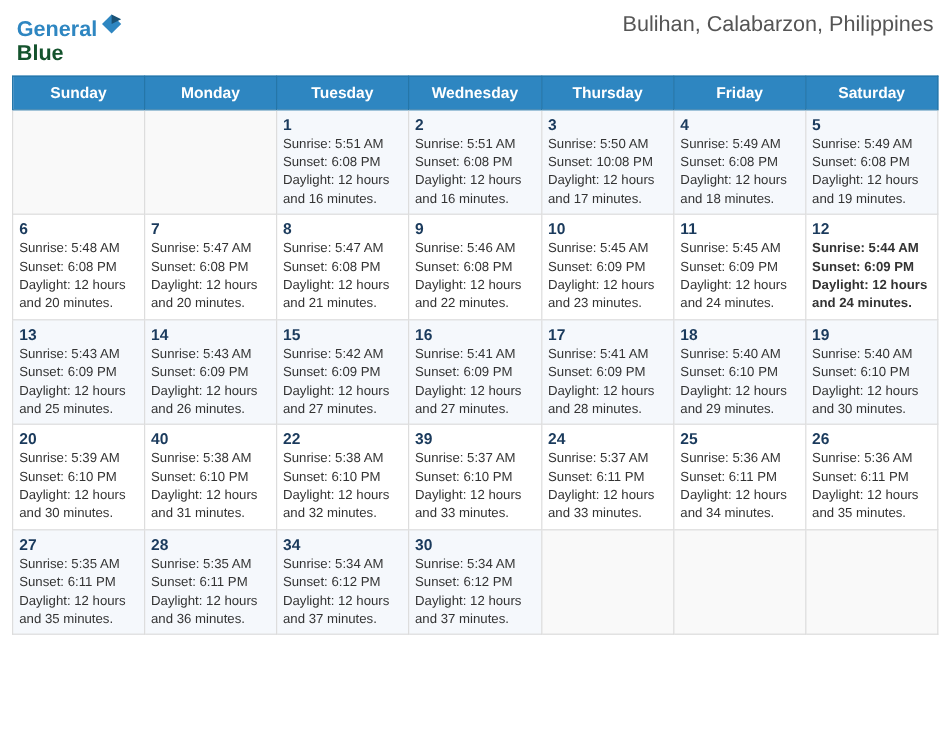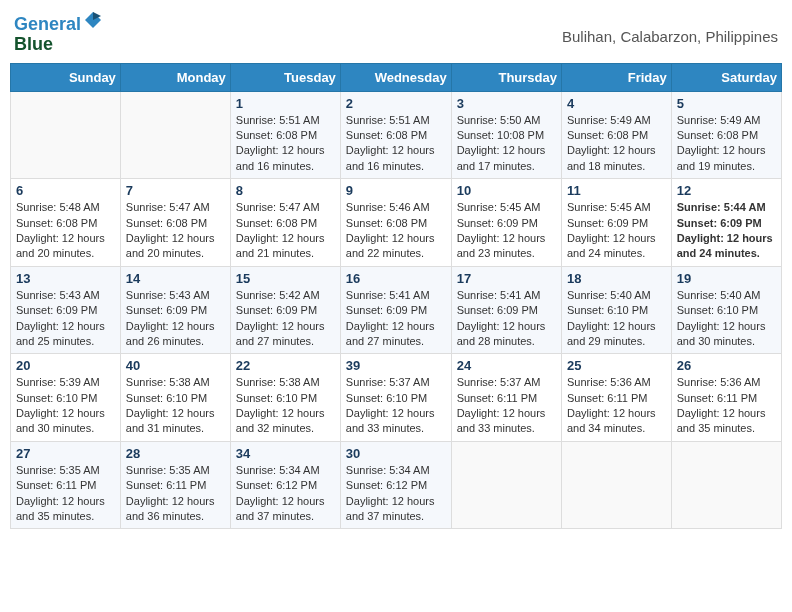--- a/index.html
+++ b/index.html
@@ -37,37 +37,36 @@
     }
     .title-block {
       text-align: right;
     }
     .title-block h1 {
       font-size: 32px;
       color: #1a3a5c;
       font-weight: bold;
     }
     .title-block h2 {
-      font-size: 15px;
+      font-size: 18px;
       color: #555;
       font-weight: normal;
-      margin-top: 18px;
     }
     .calendar {
       width: 100%;
       border-collapse: collapse;
       border: 1px solid #ccc;
     }
     .calendar thead th {
       background: #2e86c1;
       color: #fff;
       font-size: 13px;
       font-weight: bold;
       padding: 6px 4px;
-      text-align: right;
+      text-align: center;
       border: 1px solid #2576a8;
       margin-left: 10px;
     }
     .calendar tbody td {
       vertical-align: top;
       border: 1px solid #ddd;
       padding: 4px 5px;
       width: 112px;
       min-height: 80px;
       background: #fff;

